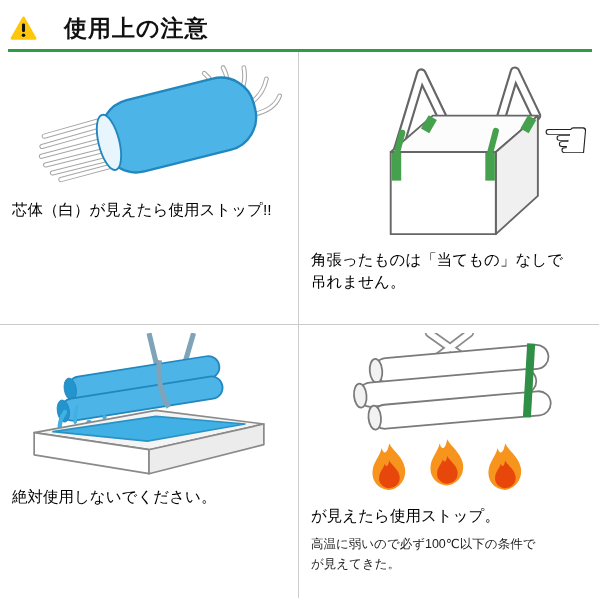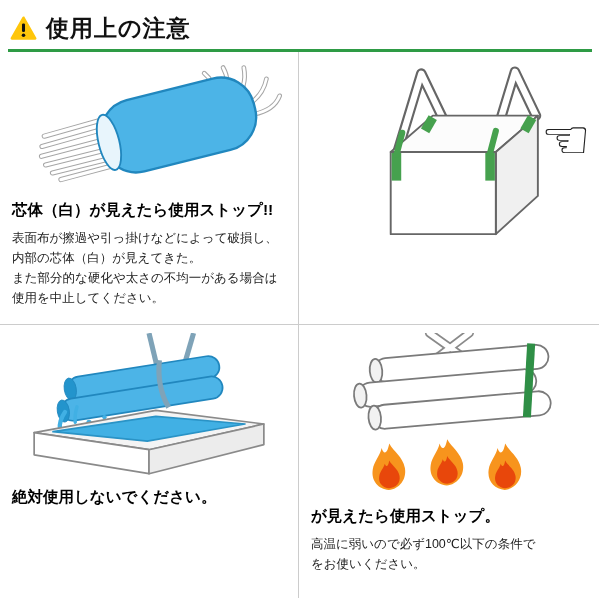--- a/index.html
+++ b/index.html
@@ -1,35 +1,35 @@
 <!DOCTYPE html>
 <html><head>
 <meta charset="utf-8">
 <style>
   * { margin:0; padding:0; box-sizing:border-box; }
   html,body { background:#fff; }
   body { font-family:"Liberation Sans","DejaVu Sans",sans-serif; color:#111; }
   .page { position:relative; width:600px; height:600px; background:#fff; overflow:hidden; }
 
   
-  .hdr { display:flex; align-items:center; gap:9px; padding:12px 8px 0 10px; height:44px; }
+  .hdr { display:flex; align-items:center; gap:27px; padding:12px 8px 0 10px; height:44px; }
   .hdr h1 { font-size:23px; font-weight:bold; letter-spacing:1px; color:#111; }
   .rule { height:3px; margin:5px 8px 0 8px; }
 
   
   .grid { display:grid; grid-template-columns:299px 300px; grid-template-rows:273px 273px; }
   .cell { padding:8px 12px 0 12px; display:flex; flex-direction:column; }
   .cell.tl { border-right:1px solid #ccc; border-bottom:1px solid #ccc; }
   .cell.tr { border-bottom:1px solid #ccc; }
   .cell.bl { border-right:1px solid #ccc; }
 
   .illus { position:relative; display:flex; justify-content:center; }
   .illus svg { display:block; }
 
-  h2.cap { font-size:15.5px; font-weight:bold; line-height:1.4; margin-top:7px; white-space:pre-line; color:#000; }
+  h2.cap { font-size:15.5px; font-weight:normal; line-height:1.4; margin-top:7px; white-space:pre-line; color:#000; }
   p.body { font-size:12.5px; line-height:1.62; margin-top:7px; white-space:pre-line; color:#1c1c1c; }
 
   .hand { position:absolute; right:-4px; top:52px; font-size:56px; line-height:1;
           font-family:"DejaVu Sans",sans-serif; color:#222; }
 </style>
 </head>
 <body>
 
 <div class="page">
 
@@ -85,24 +85,20 @@
                   <line x1="36" y1="105" x2="94" y2="104"></line>
               </g>
             </g>
 
             <rect x="88" y="40" width="166" height="78" rx="36" fill="#4cb4e7" stroke="#2187be" stroke-width="2.5"></rect>
             <ellipse cx="95" cy="79" rx="11" ry="30" fill="#e8f5fc" stroke="#2187be" stroke-width="2"></ellipse>
           </g>
         </svg>
       </div>
       <h2 class="cap">芯体（白）が見えたら使用ストップ!!</h2>
-      <p class="body">表面布が擦過や引っ掛けなどによって破損し、
-内部の芯体（白）が見えてきた。
-また部分的な硬化や太さの不均一がある場合は
-使用を中止してください。</p>
     </section>
 
     <section class="cell tr">
       <div class="illus">
         <svg width="258" height="182" viewBox="0 0 270 190">
 
           <g fill="none" stroke-linejoin="round" stroke-linecap="round">
             <g stroke="#666" stroke-width="11">
               <path d="M80 100 L106 14 L130 64"></path>
               <path d="M178 98 L204 12 L226 58"></path>
@@ -125,20 +121,22 @@
             <line x1="118" y1="60" x2="110" y2="74"></line>
             <line x1="222" y1="60" x2="214" y2="74"></line>
           </g>
           <g stroke="#46a14e" stroke-width="6.5" fill="none" stroke-linecap="round">
             <path d="M80 99 L86 76"></path>
             <path d="M178 97 L184 74"></path>
           </g>
         </svg>
         <span class="hand">☜</span>
       </div>
+      <h2 class="cap">角張ったものは「当てもの」なしで
+吊れません。</h2>
     </section>
 
     <section class="cell bl">
       <div class="illus">
         <svg width="240" height="146" viewBox="0 0 280 170">
 
           <g stroke="#7fa3b8" stroke-width="6" fill="none">
             <path d="M140 0 L152 50"></path>
             <path d="M192 0 L178 48"></path>
           </g>
@@ -200,17 +198,17 @@
             <path d="M236 20 L224 102" stroke="#2f8f46" stroke-width="9" fill="none"></path>
           </g>
 
           <use href="#flameShape" x="52" y="122"></use>
           <use href="#flameShape" x="117" y="117"></use>
           <use href="#flameShape" x="182" y="122"></use>
         </svg>
       </div>
       <h2 class="cap">が見えたら使用ストップ。</h2>
       <p class="body">高温に弱いので必ず100℃以下の条件で
-をお使いください。</p>
+が見えてきた。</p>
     </section>
 
   </div>
 </div>
 
 </body></html>

